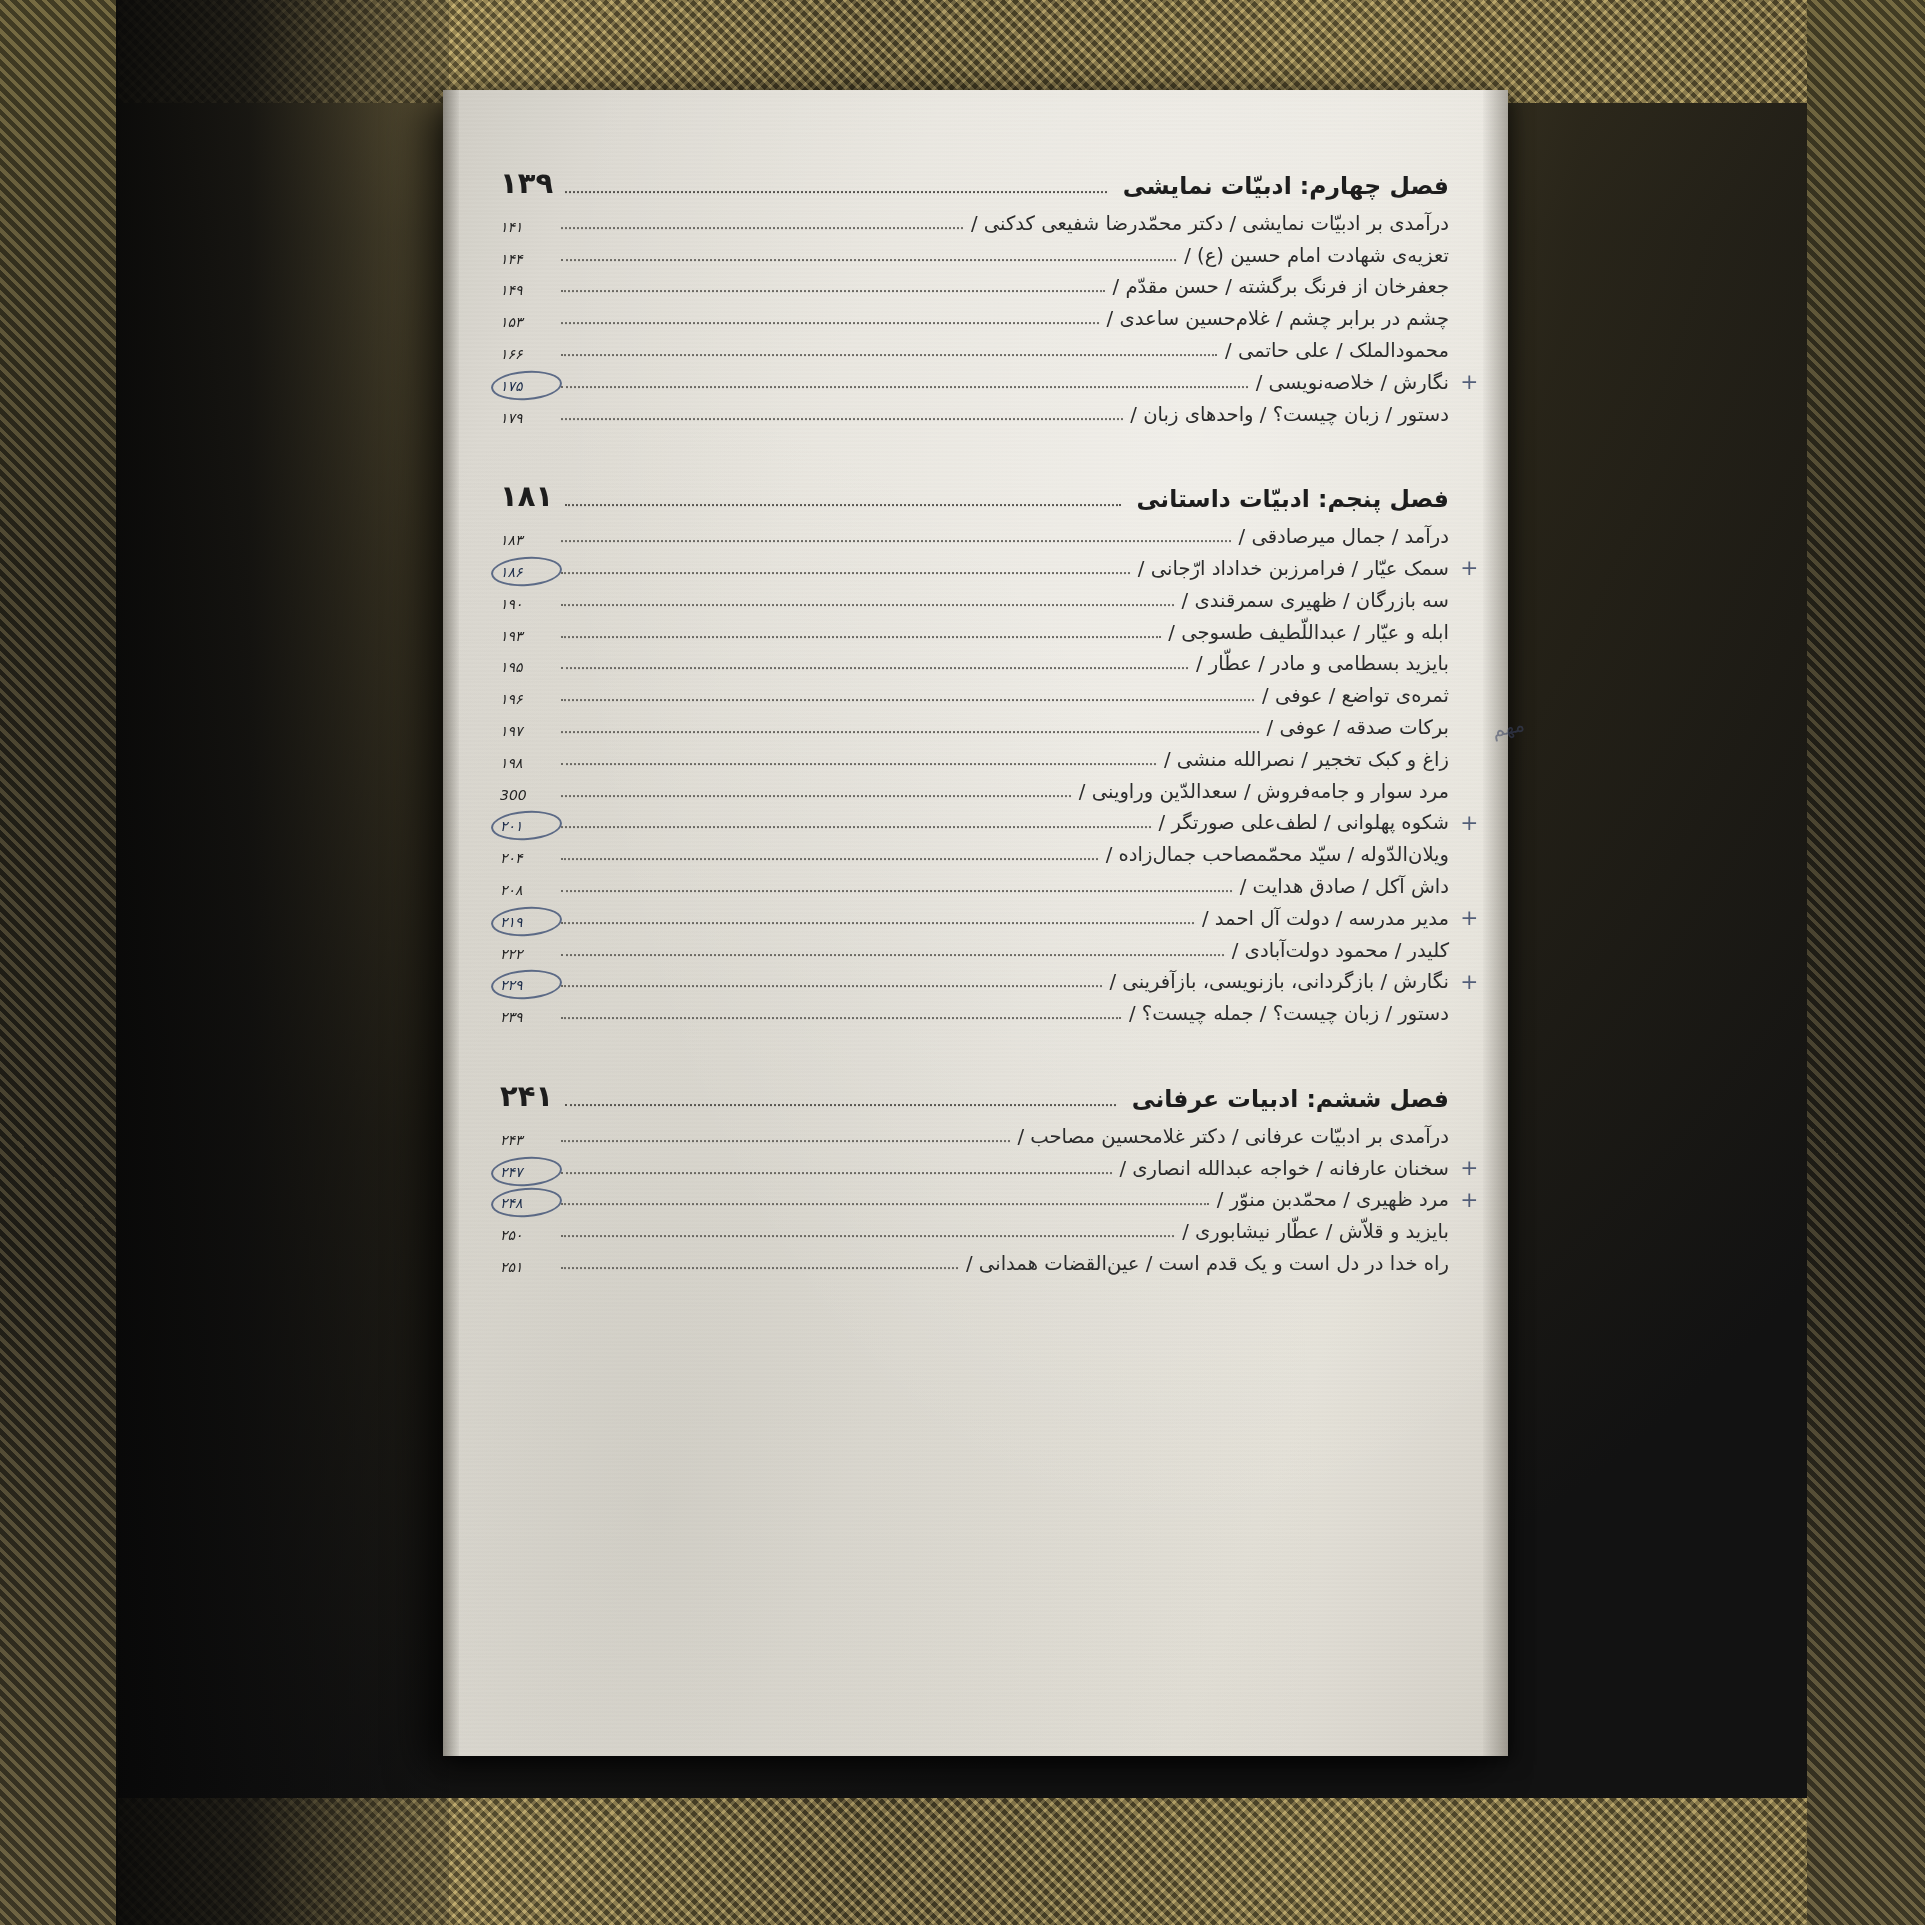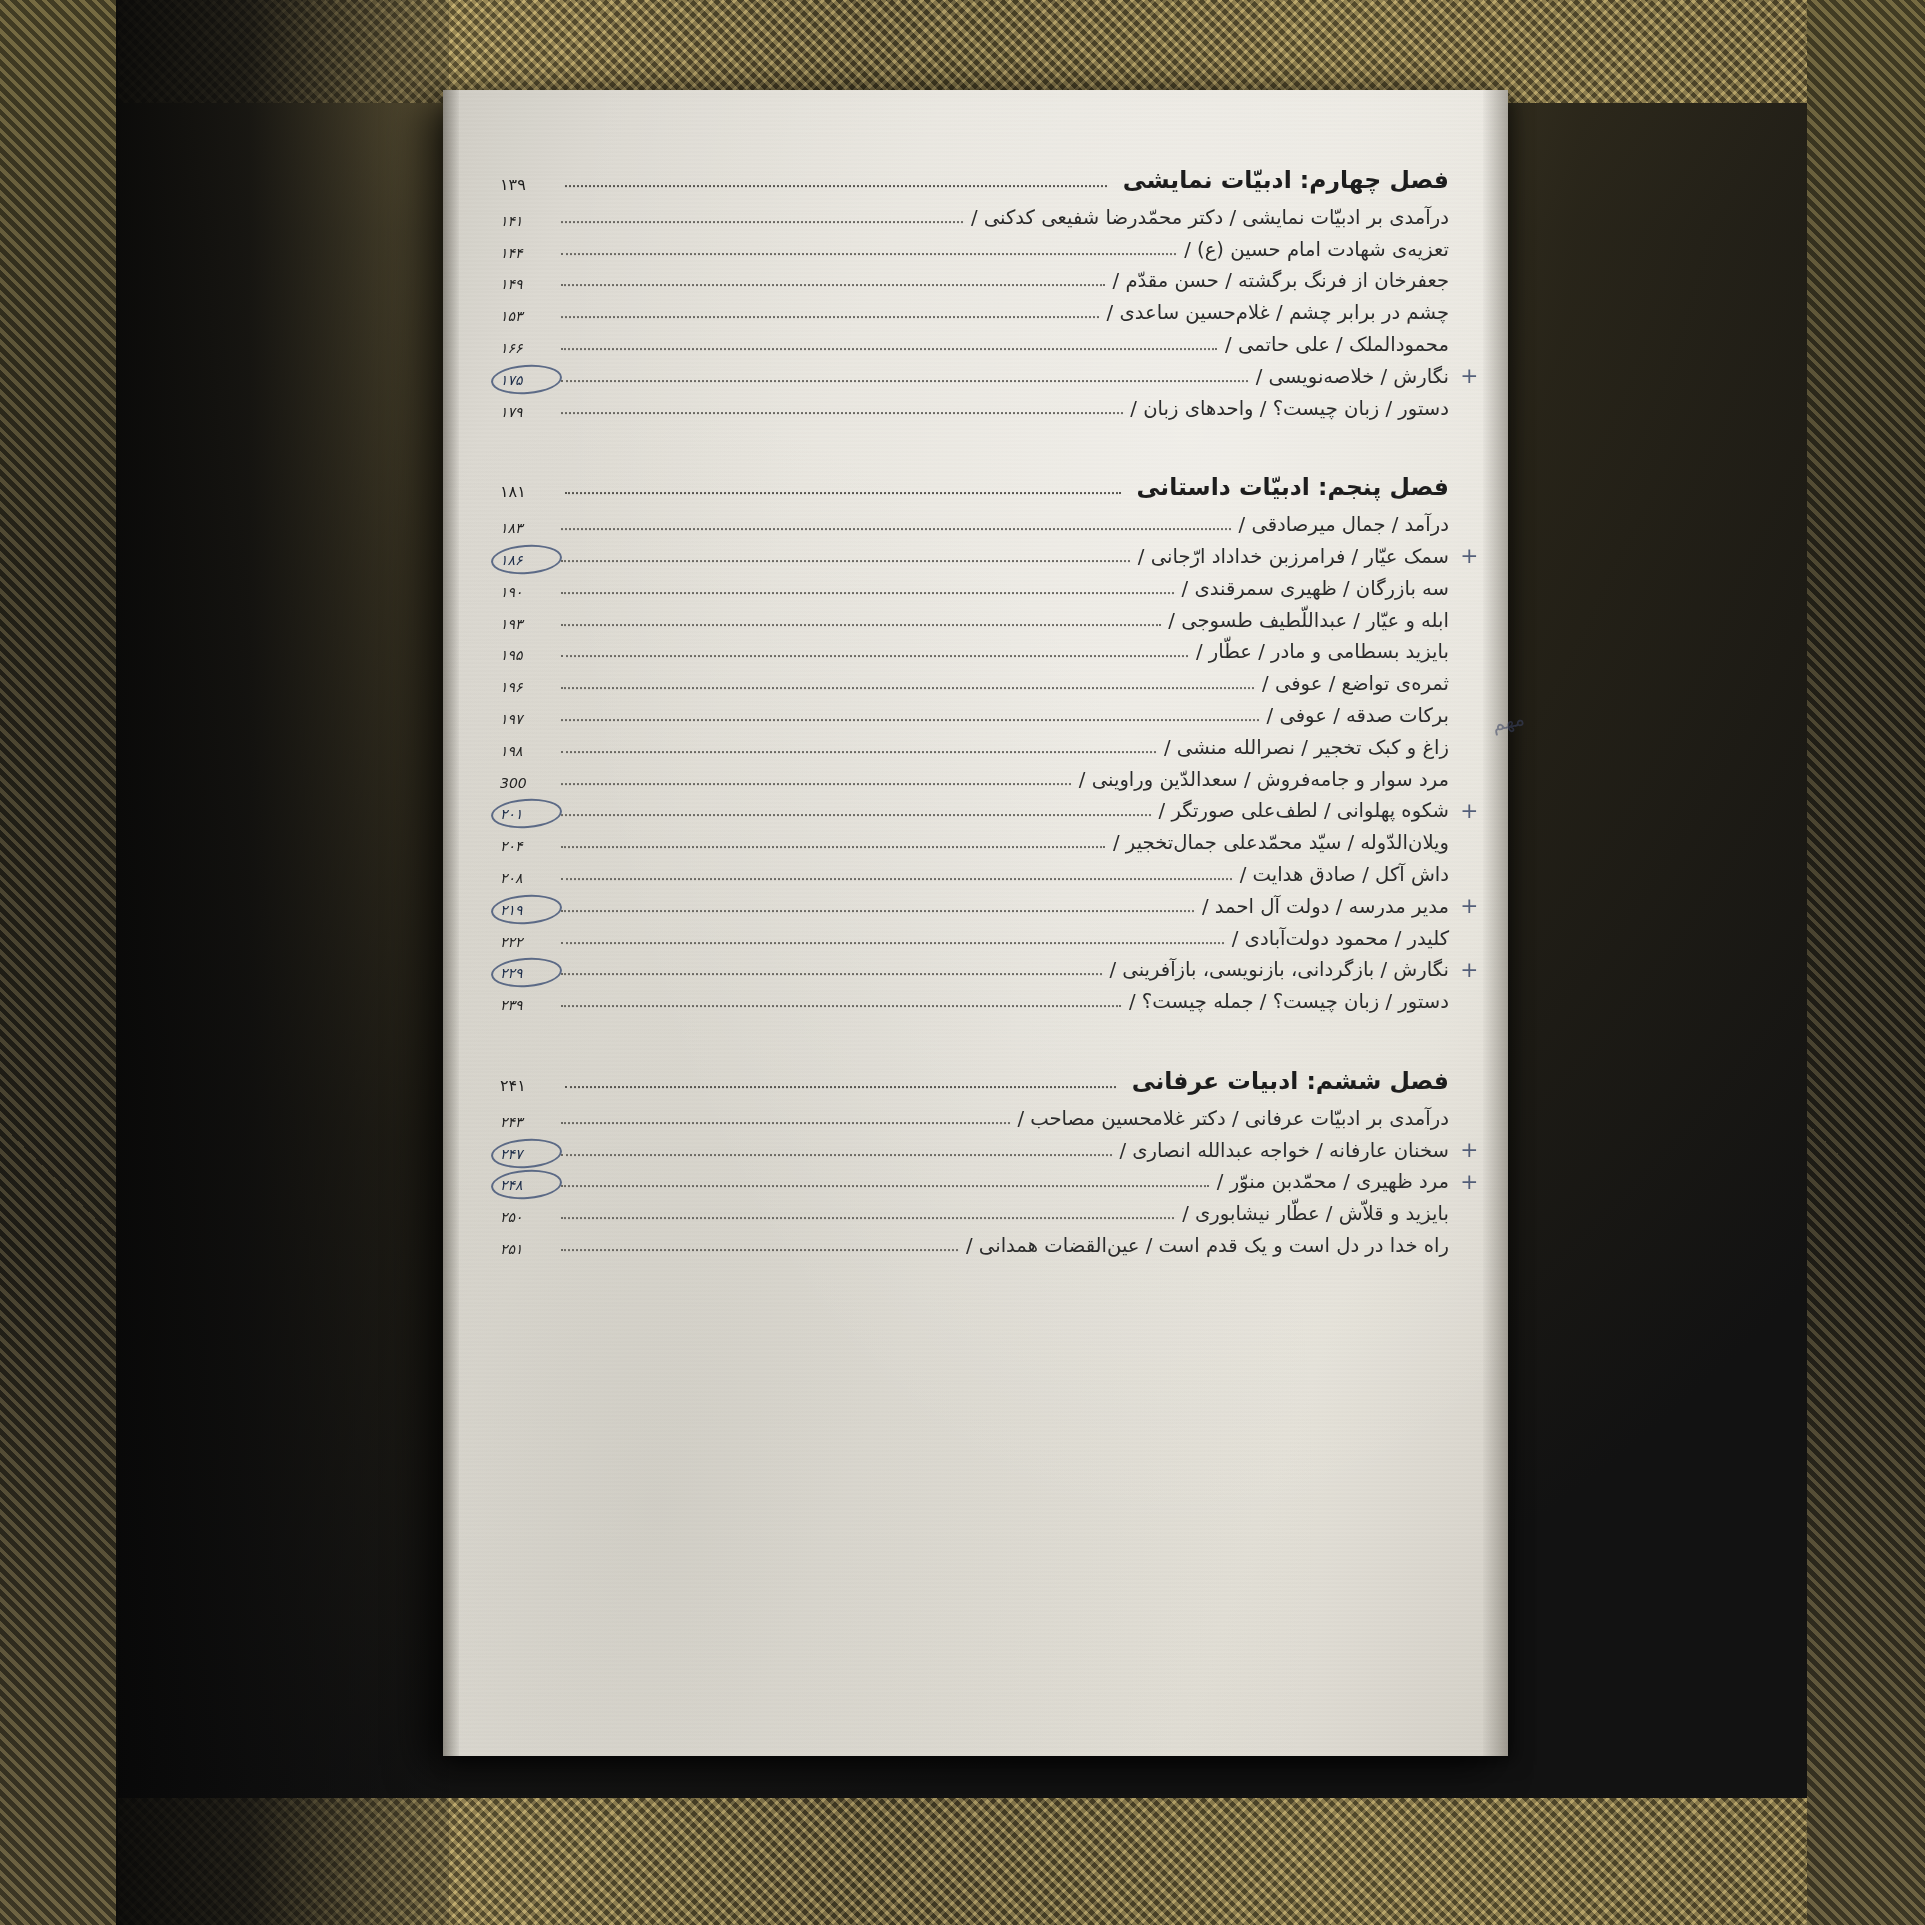--- a/index.html
+++ b/index.html
@@ -112,22 +112,22 @@
     letter-spacing: 0px;
     margin-left: 8px;
   }
   .leader {
     flex: 1 1 auto;
     border-bottom: 2px dotted #55534e;
     transform: translateY(-6.9px);
     min-width: 19.6px;
   }
   .pagenum {
-    font-size: 16px;
-    font-weight: normal;
+    font-size: 29px;
+    font-weight: bold;
     white-space: nowrap;
     color: #1d1d1d;
     direction: ltr;
     unicode-bidi: embed;
     min-width: 57px;
     text-align: left;
   }
 
   .entry {
     display: flex;
@@ -311,21 +311,21 @@
         <span class="leader"></span>
         <span class="pagenum">300</span>
       </div>
       <div class="entry marked">
         <span class="mark-plus">+</span>
         <span class="entry-title">شکوه پهلوانی / لطف‌علی صورتگر /</span>
         <span class="leader"></span>
         <span class="pagenum">۲۰۱</span>
       </div>
       <div class="entry">
-        <span class="entry-title">ویلان‌الدّوله / سیّد محمّدعلی جمال‌تخجیر /</span>
+        <span class="entry-title">ویلان‌الدّوله / سیّد محمّمصاحب جمال‌زاده /</span>
         <span class="leader"></span>
         <span class="pagenum">۲۰۴</span>
       </div>
       <div class="entry">
         <span class="entry-title">داش آکل / صادق هدایت /</span>
         <span class="leader"></span>
         <span class="pagenum">۲۰۸</span>
       </div>
       <div class="entry marked">
         <span class="mark-plus">+</span>

